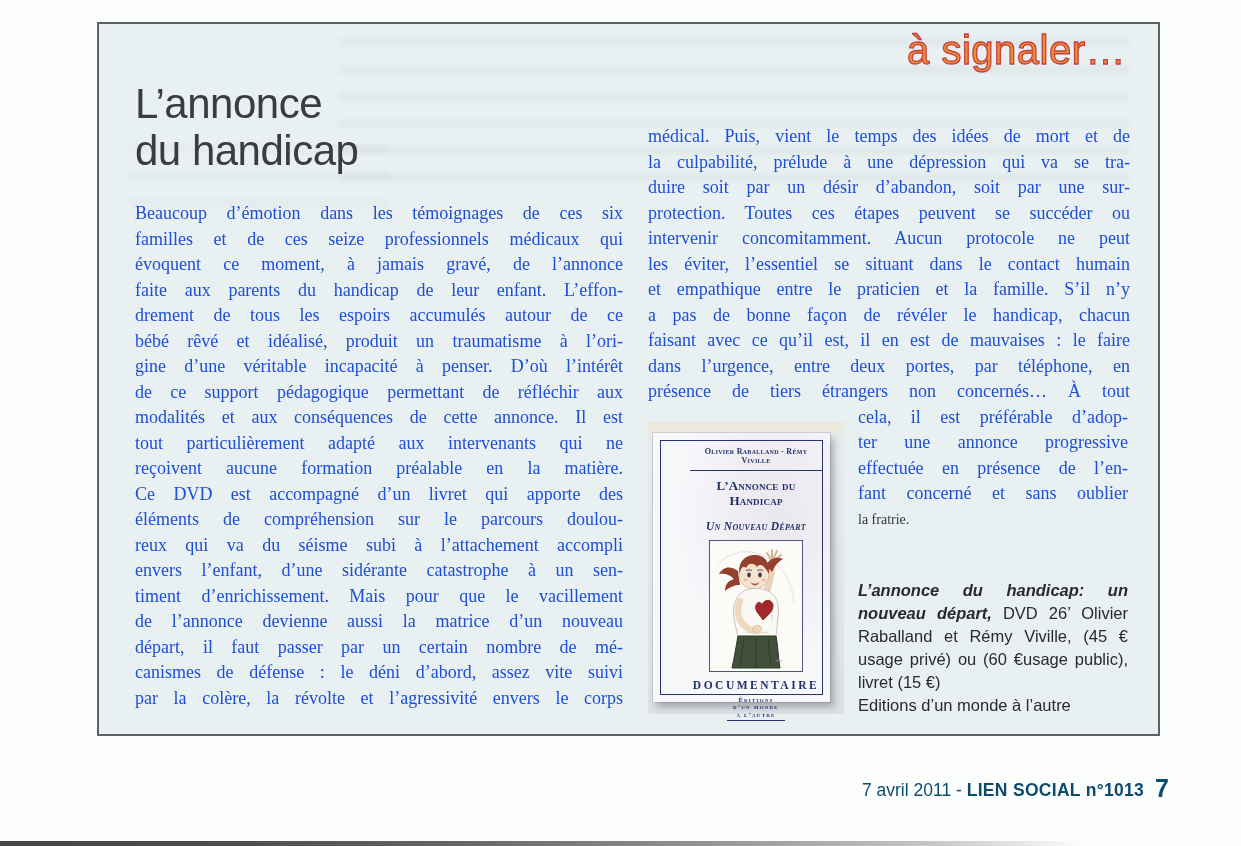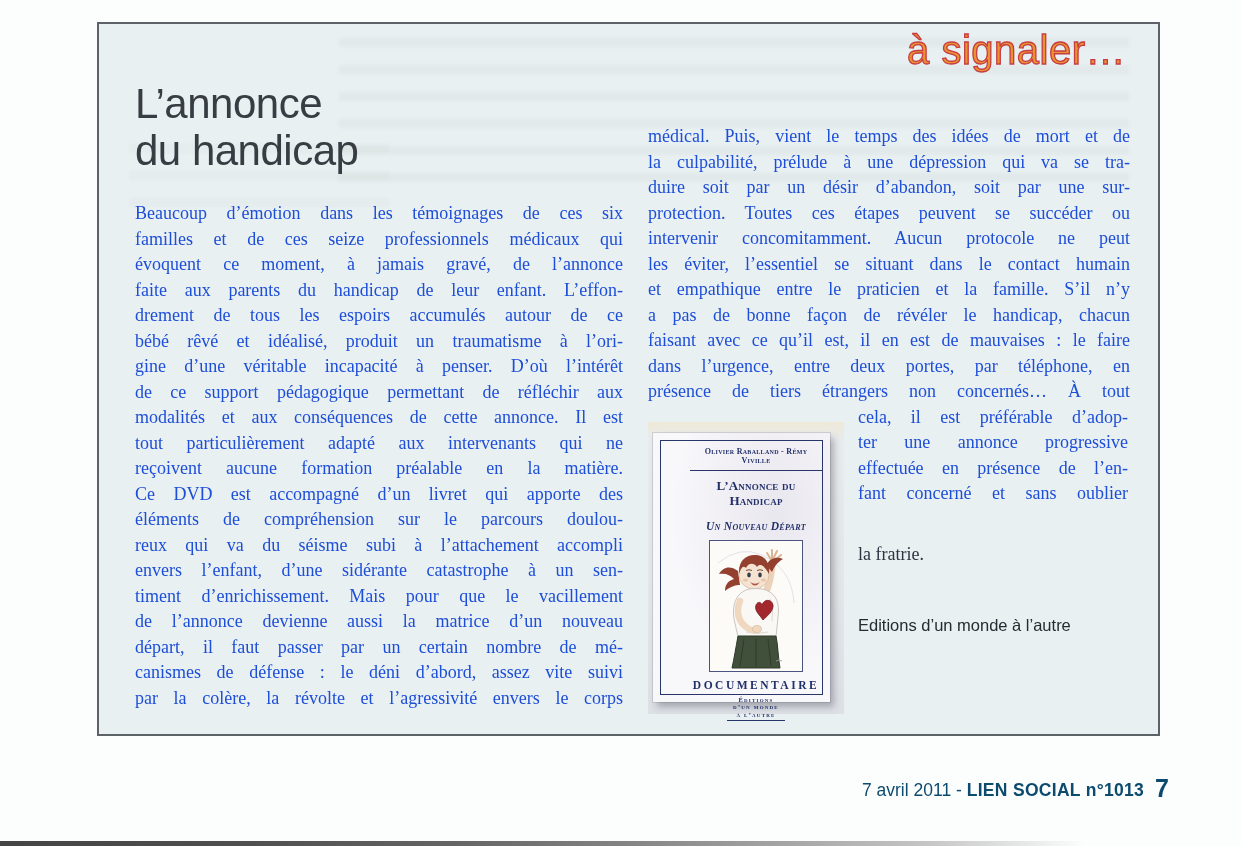--- a/index.html
+++ b/index.html
@@ -37,21 +37,21 @@
     font-family:Liberation Serif, serif;
     font-size:18px;line-height:25.5px;color:#1d4ed8;
     text-align:justify;text-align-last:justify;white-space:pre-line;
   }
   .col-left{position:absolute;left:36px;top:177px;width:488px;}
   .col-right{position:absolute;left:549px;top:100px;width:482px;}
   .wrap-row{display:flex;align-items:flex-start;}
   .col-narrow{margin-left:14px;width:270px;}
   .wrap-last{
     font-family:"Liberation Serif", serif;
-    font-size:18px;line-height:25.5px;color:#2f3540;margin-top:35px;
+    font-size:14px;line-height:25.5px;color:#2f3540;
   }
   
   .dvd-photo{
     flex:none;width:196px;height:292px;margin-top:17px;position:relative;
     background:linear-gradient(180deg,#eee8d6 0%,#e9ecee 6%,#dde1e6 100%);
   }
   .dvd-case{
     position:absolute;left:5px;top:11px;right:14px;bottom:12px;
     background:#f8f7fa;
     box-shadow:4px 5px 7px rgba(60,60,70,.35), 0 0 0 1px rgba(175,175,188,.45);
@@ -217,20 +217,21 @@
         </div>
 
         <div class="col-narrow">
           <div class="body-justify">cela, il est préférable d’adop-
 ter une annonce progressive
 effectuée en présence de l’en-
 fant concerné et sans oublier</div>
           <div class="wrap-last">la fratrie.</div>
 
           <div class="caption">
+            <p class="cap-par"><span class="cap-title">L’annonce du handicap: un nouveau départ,</span><span> DVD 26’ Olivier Raballand et Rémy Viville, (45 € usage privé) ou (60 €usage public), livret (15 €)</span></p>
             <div class="cap-line">Editions d’un monde à l’autre</div>
           </div>
         </div>
 
       </div>
     </div>
   </div>
 
   <div class="footer"><span>7 avril 2011 - </span><span class="mag">LIEN SOCIAL n°1013</span><span class="pagenum">7</span></div>
 

